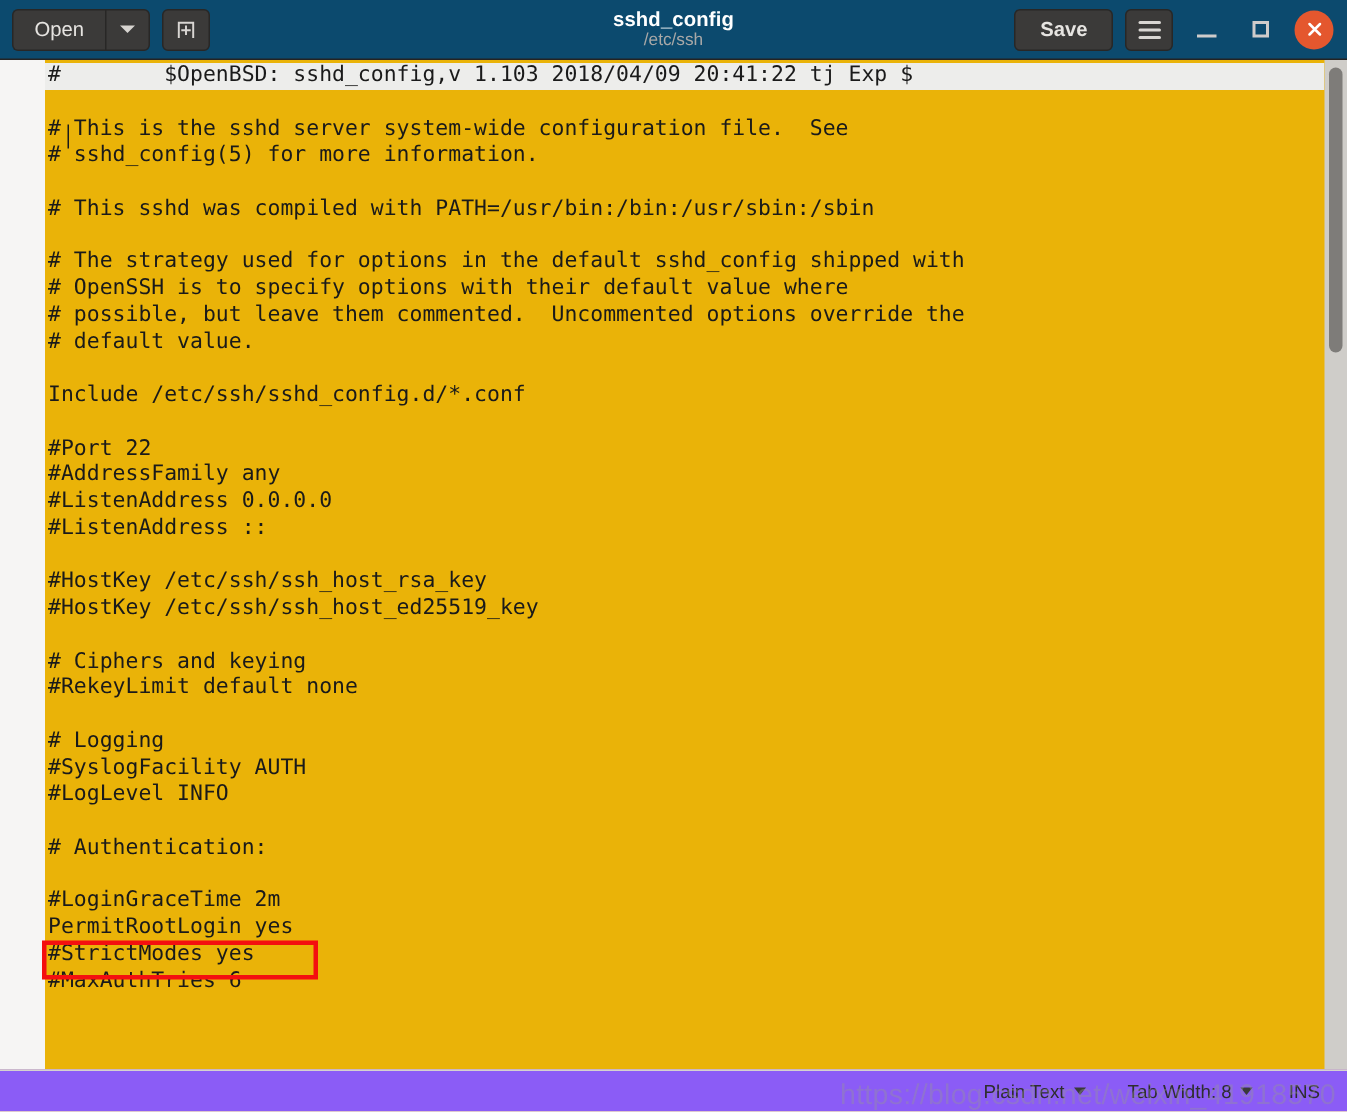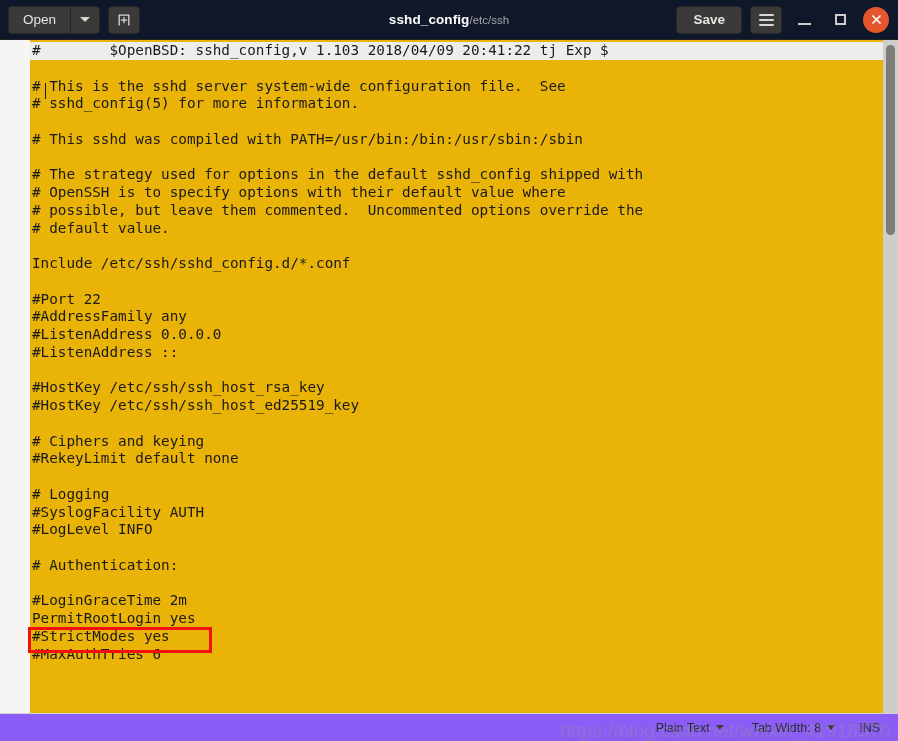--- a/index.html
+++ b/index.html
@@ -12,33 +12,33 @@
   }
   #app {
     width: 898px; height: 741px;
     display: flex; flex-direction: column;
     position: relative;
   }
 
   
   .headerbar {
     height: 40px; flex: 0 0 40px;
-    background: #0f172a;
+    background: #0c4a6e;
     display: flex; align-items: center;
     position: relative;
     border-bottom: 1px solid #242323;
   }
   .hb-left { display: flex; align-items: center; padding-left: 8px; gap: 8px; z-index: 3; }
   .hb-right {
     margin-left: auto; display: flex; align-items: center;
     padding-right: 8px; gap: 8px; z-index: 3; font-weight: bold;
   }
   .hb-center {
     position: absolute; left: 0; right: 0; top: 0; bottom: 0;
-    display: flex; flex-direction: row;
+    display: flex; flex-direction: column;
     align-items: center; justify-content: center;
     pointer-events: none; z-index: 1;
   }
   .win-title {
     font-size: 13.5px; font-weight: bold; color: #ffffff;
     line-height: 15px; letter-spacing: .1px;
   }
   .win-subtitle {
     font-size: 11.5px; color: #a9a8a7; line-height: 14px; text-align: center;
   }

